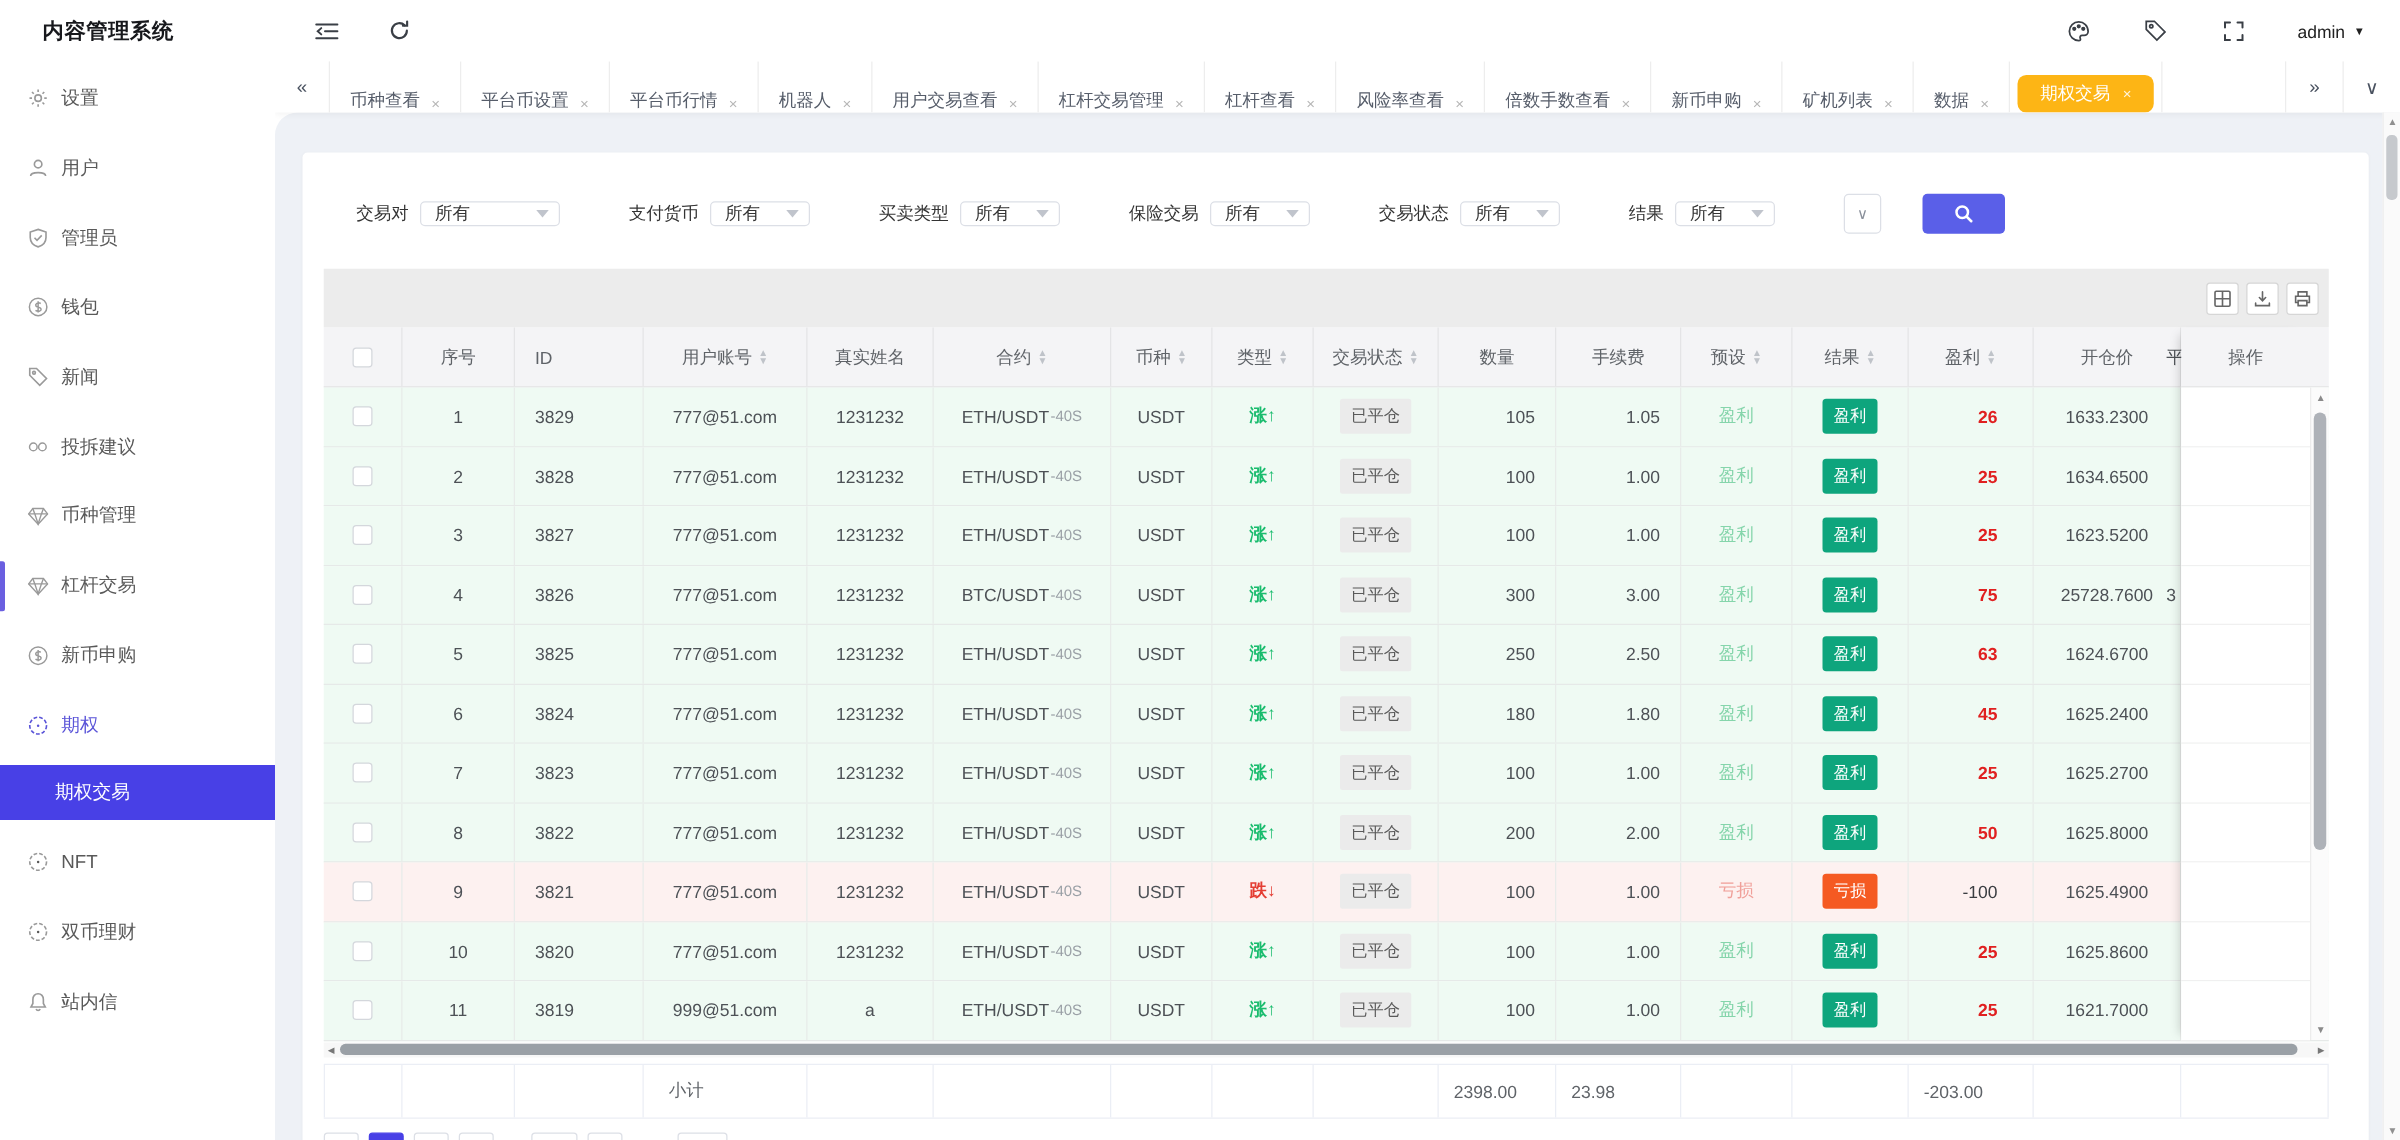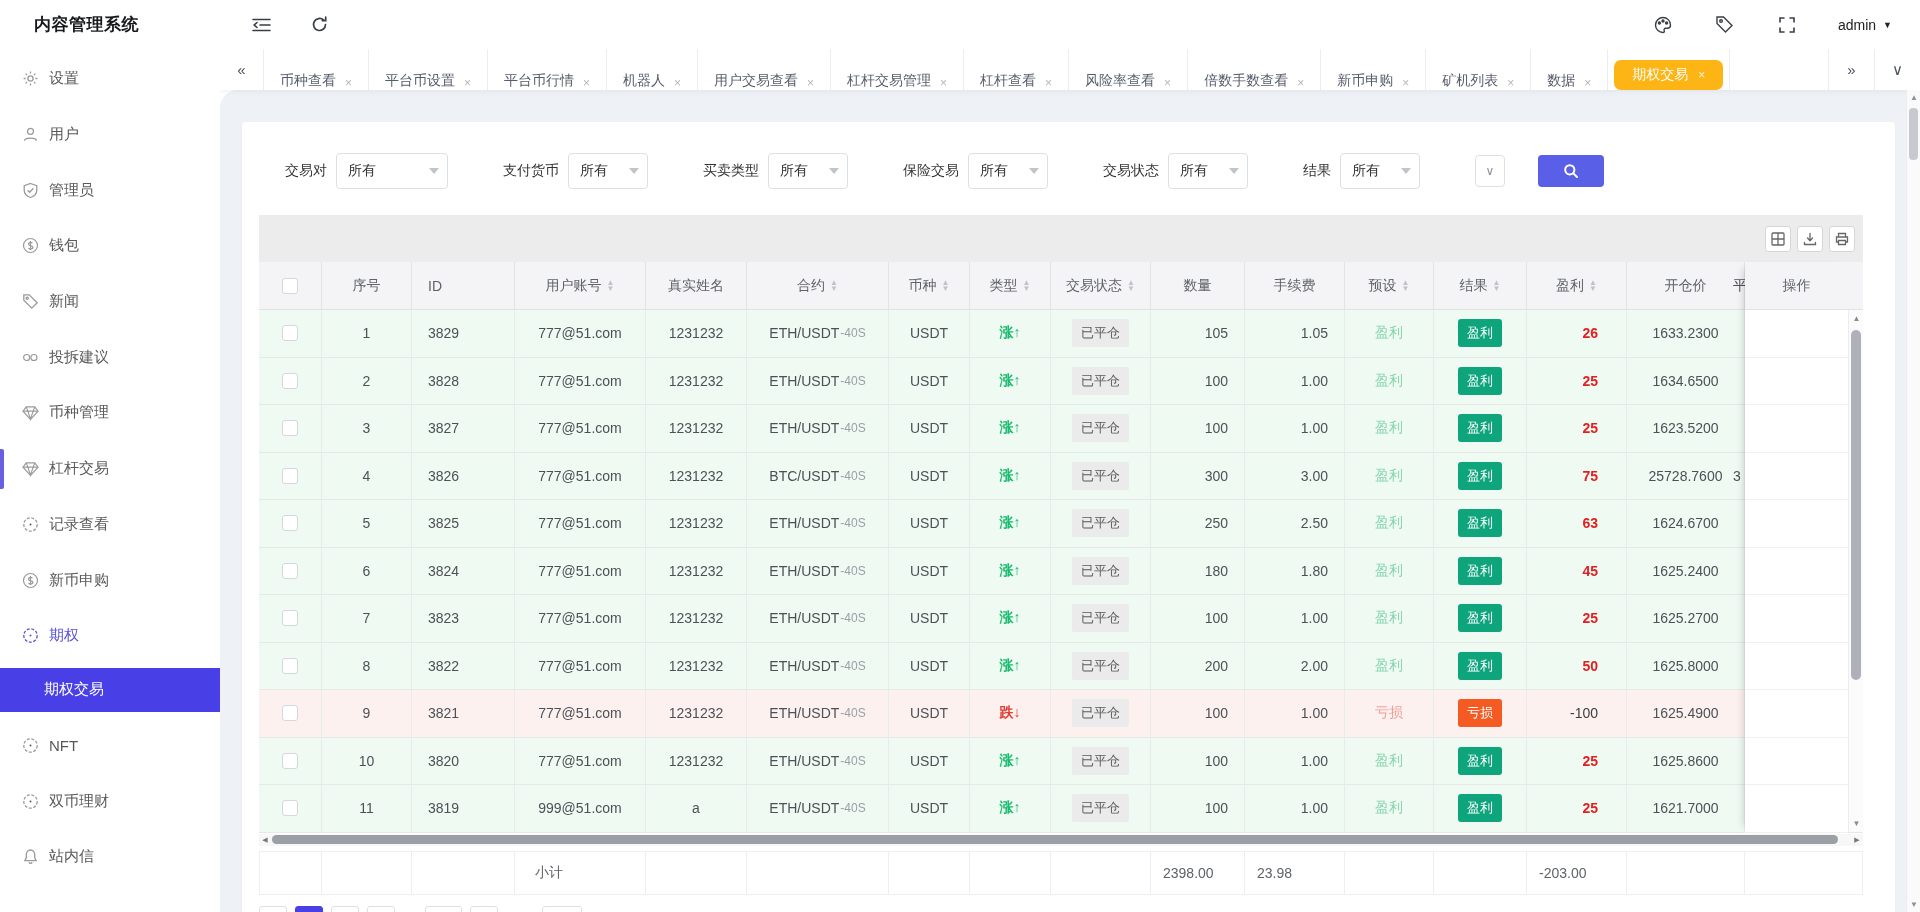--- a/index.html
+++ b/index.html
@@ -45,21 +45,21 @@
   
   .content { position:absolute; left:220px; top:90px; right:0; bottom:0; background:#eef1f6;
     border-top-left-radius:18px; overflow:hidden; z-index:18; }
   .card { position:absolute; left:22px; top:32px; width:1653px; height:830px; background:#fff; border-radius:4px;
     box-shadow:0 1px 3px rgba(0,0,0,.04); }
 
   
   .filters { position:absolute; left:43px; top:33px; height:32px; display:flex; align-items:center;gap:25px; }
   .f-group { display:flex; align-items:center; margin-right:30px; }
   .f-label { color:#333; margin-right:9px; white-space:nowrap; }
-  .f-select { position:relative; height:36px; background:#fff; border:1px solid #dcdfe6; border-radius:4px;
+  .f-select { position:relative; height:20px; background:#fff; border:1px solid #dcdfe6; border-radius:4px;
     display:flex; align-items:center; padding:0 24px 0 11px; color:#333; cursor:pointer; }
   .f-select .dcaret { position:absolute; right:8px; top:50%; margin-top:-3px; width:0; height:0;
     border-left:5px solid transparent; border-right:5px solid transparent; border-top:6px solid #c0c4cc; }
   .f-w112 { width:112px; } .f-w80 { width:80px; }
   .f-more { width:30px; height:32px; border:1px solid #dcdfe6; border-radius:4px; background:#fff;
     display:flex; align-items:center; justify-content:center; color:#8a909b; font-size:12px; cursor:pointer; margin-right:8px; }
   .f-search { width:66px; height:32px; background:#5a5fe8; border-radius:4px; display:flex; align-items:center; justify-content:center; cursor:pointer; }
 
   
   .twrap { position:absolute; left:17px; top:93px; width:1604px; }
@@ -194,29 +194,20 @@
         <span class="mi-label">币种管理</span>
       </div>
       <div class="menu-item indicator">
         <span class="mi-icon">
           <svg width="18" height="16" viewBox="0 0 18 16" fill="none" stroke-width="1.2">
             <path d="M4.5 1.5h9l3.5 4.5L9 14.8 1 6z"></path>
             <path d="M1 6h16M6.2 6 9 14.5 11.8 6M4.5 1.5 6.2 6M13.5 1.5 11.8 6"></path>
           </svg>
         </span>
         <span class="mi-label">杠杆交易</span>
-      </div>
-      <div class="menu-item">
-        <span class="mi-icon">
-          <svg width="17" height="17" viewBox="0 0 17 17" fill="none" stroke-width="1.3" stroke-dasharray="3 1.6">
-            <circle cx="8.5" cy="8.5" r="6.7"></circle>
-            <circle cx="8.5" cy="8.5" r="1" fill="currentColor" stroke="none"></circle>
-          </svg>
-        </span>
-        <span class="mi-label">记录查看</span>
       </div>
       <div class="menu-item">
         <span class="mi-icon">
           <svg width="17" height="17" viewBox="0 0 17 17" fill="none" stroke-width="1.2">
             <circle cx="8.5" cy="8.5" r="7"></circle>
             <path d="M10.6 5.8c-2.4-1.3-4.6.2-3.9 1.9.6 1.5 4 .8 4.2 2.6.2 1.6-2.6 2.4-4.5 1M8.5 4v9"></path>
           </svg>
         </span>
         <span class="mi-label">新币申购</span>
       </div>

